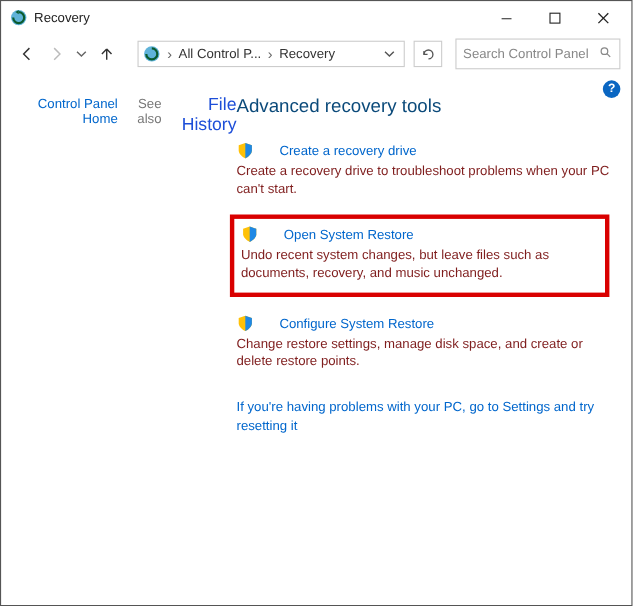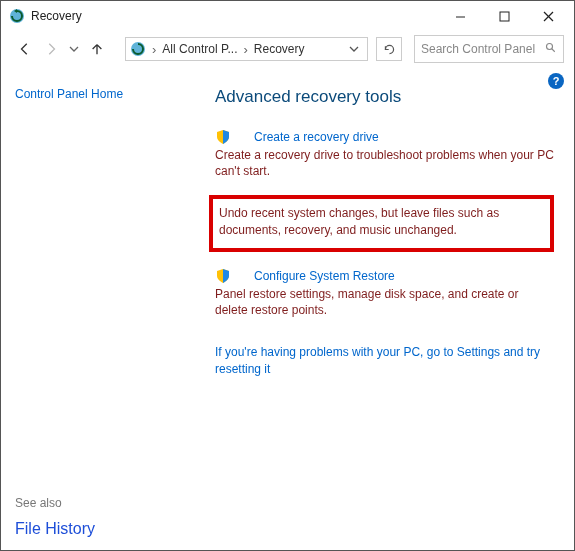--- a/index.html
+++ b/index.html
@@ -97,21 +97,22 @@
   
   .content {
     display: flex;
     height: calc(100% - 30px - 36px);
     padding: 20px 12px 12px 14px;
   }
   .sidepane {
     width: 200px;
     flex: 0 0 200px;
     display: flex;
-    flex-direction: column;
+    flex-direction: row;
+    text-align: right;
   }
   .sidepane a.cphome {
     color: #0066cc;
     text-decoration: none;
     font-size: 12px;
   }
   .sidepane .filler { flex:1; }
   .sidepane .seealso-label { color:#777; font-size:12px; margin-bottom:10px;}
   .sidepane a.seealso-link { color:#1d4ed8; font-size:16px; text-decoration:none;}
   .mainpane {
@@ -276,33 +277,42 @@
               <path d="M8 1 L14 3 V8 C14 12 8 15 8 15 C8 15 2 12 2 8 V3 Z" fill="#ffc107"></path>
               <path d="M8 1 L14 3 V8 C14 12 8 15 8 15 Z" fill="#1e88e5"></path>
             </svg>
         </span>
         <a href="#" class="tlink">Create a recovery drive</a>
       </div>
       <div class="desc">Create a recovery drive to troubleshoot problems when your PC can't start.</div>
     </div>
 
     <div class="highlight-box tool-item">
+      <div class="row1">
+        <span class="shield">
+          <svg viewBox="0 0 16 16">
+              <path d="M8 1 L14 3 V8 C14 12 8 15 8 15 C8 15 2 12 2 8 V3 Z" fill="#ffc107"></path>
+              <path d="M8 1 L14 3 V8 C14 12 8 15 8 15 Z" fill="#1e88e5"></path>
+            </svg>
+        </span>
+        <a href="#" class="tlink">Open System Restore</a>
+      </div>
       <div class="desc">Undo recent system changes, but leave files such as documents, recovery, and music unchanged.</div>
     </div>
 
     <div class="tool-item">
       <div class="row1">
         <span class="shield">
           <svg viewBox="0 0 16 16">
               <path d="M8 1 L14 3 V8 C14 12 8 15 8 15 C8 15 2 12 2 8 V3 Z" fill="#ffc107"></path>
               <path d="M8 1 L14 3 V8 C14 12 8 15 8 15 Z" fill="#1e88e5"></path>
             </svg>
         </span>
         <a href="#" class="tlink">Configure System Restore</a>
       </div>
-      <div class="desc">Panel restore settings, manage disk space, and create or delete restore points.</div>
+      <div class="desc">Change restore settings, manage disk space, and create or delete restore points.</div>
     </div>
 
     <div class="footer-link">
       <a href="#">If you're having problems with your PC, go to Settings and try resetting it</a>
     </div>
   </div>
 </div>
 
 </body></html>

